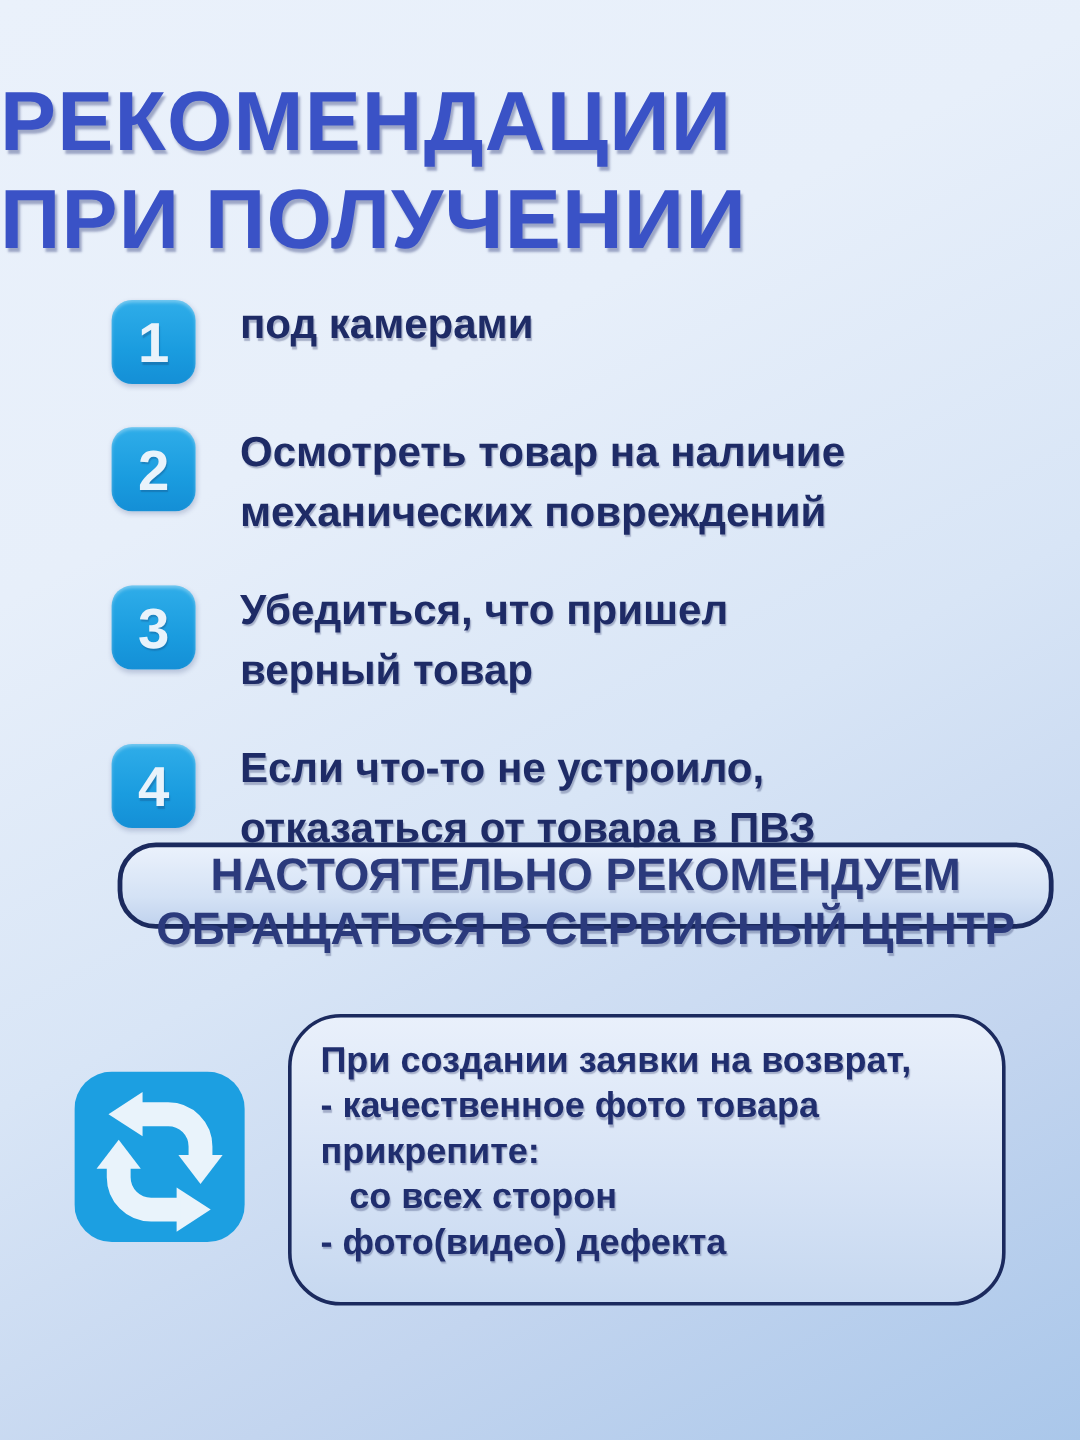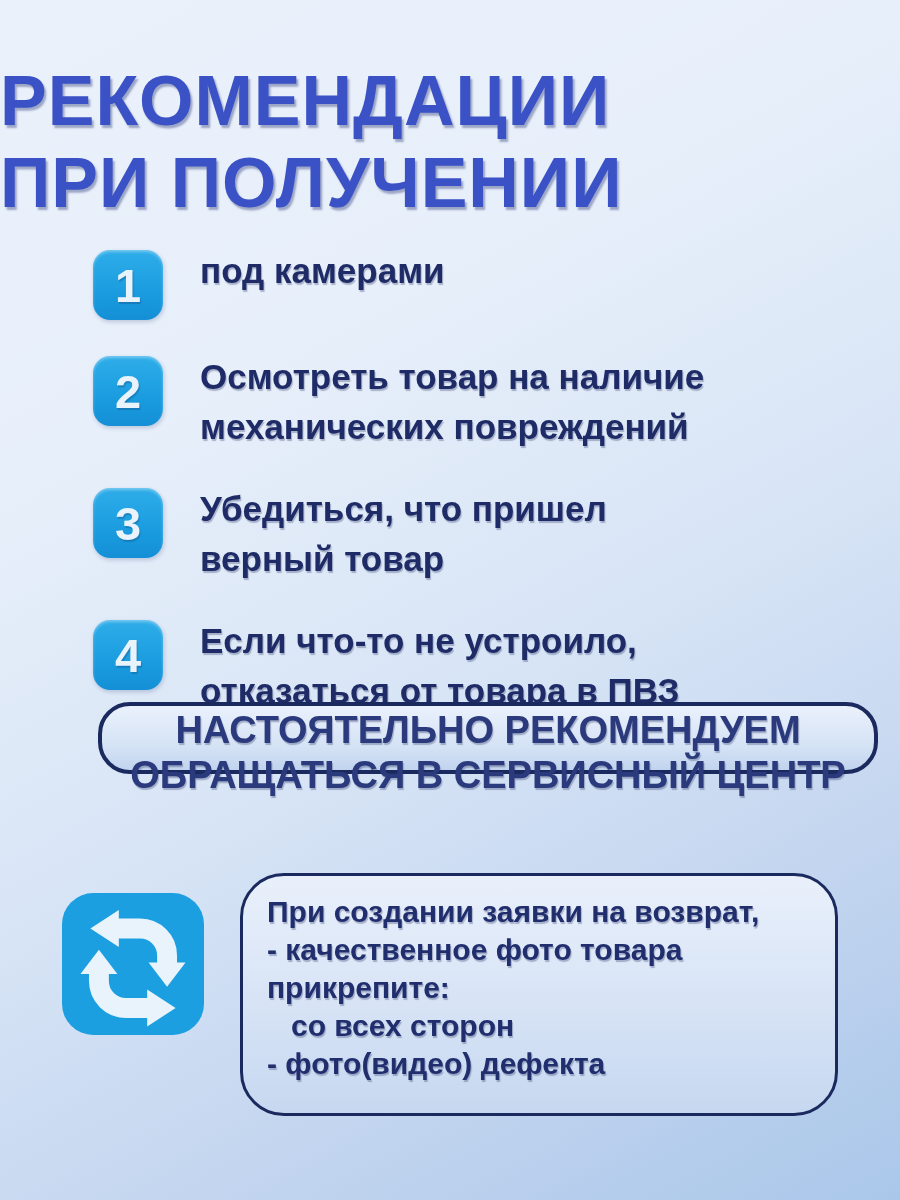--- a/index.html
+++ b/index.html
@@ -99,21 +99,20 @@
     border: 3px solid #1b2a5e;
     border-radius: 44px;
     background: linear-gradient(180deg, #e9f0fb 0%, #d5e2f5 60%, #c6d8f0 100%);
     padding: 17px 16px 12px 24px;
     font-size: 30px;
     font-weight: bold;
     line-height: 38px;
     color: #202e6e;
     text-shadow: 1px 2px 1px rgba(25,35,90,0.3);
     white-space: nowrap;
-    margin-top: 28px;
   }
   .return-line.indent { padding-left: 24px; }
 </style>
 </head>
 <body>
 
 <div class="canvas">
 
   <div class="title">
     <div>РЕКОМЕНДАЦИИ</div>

